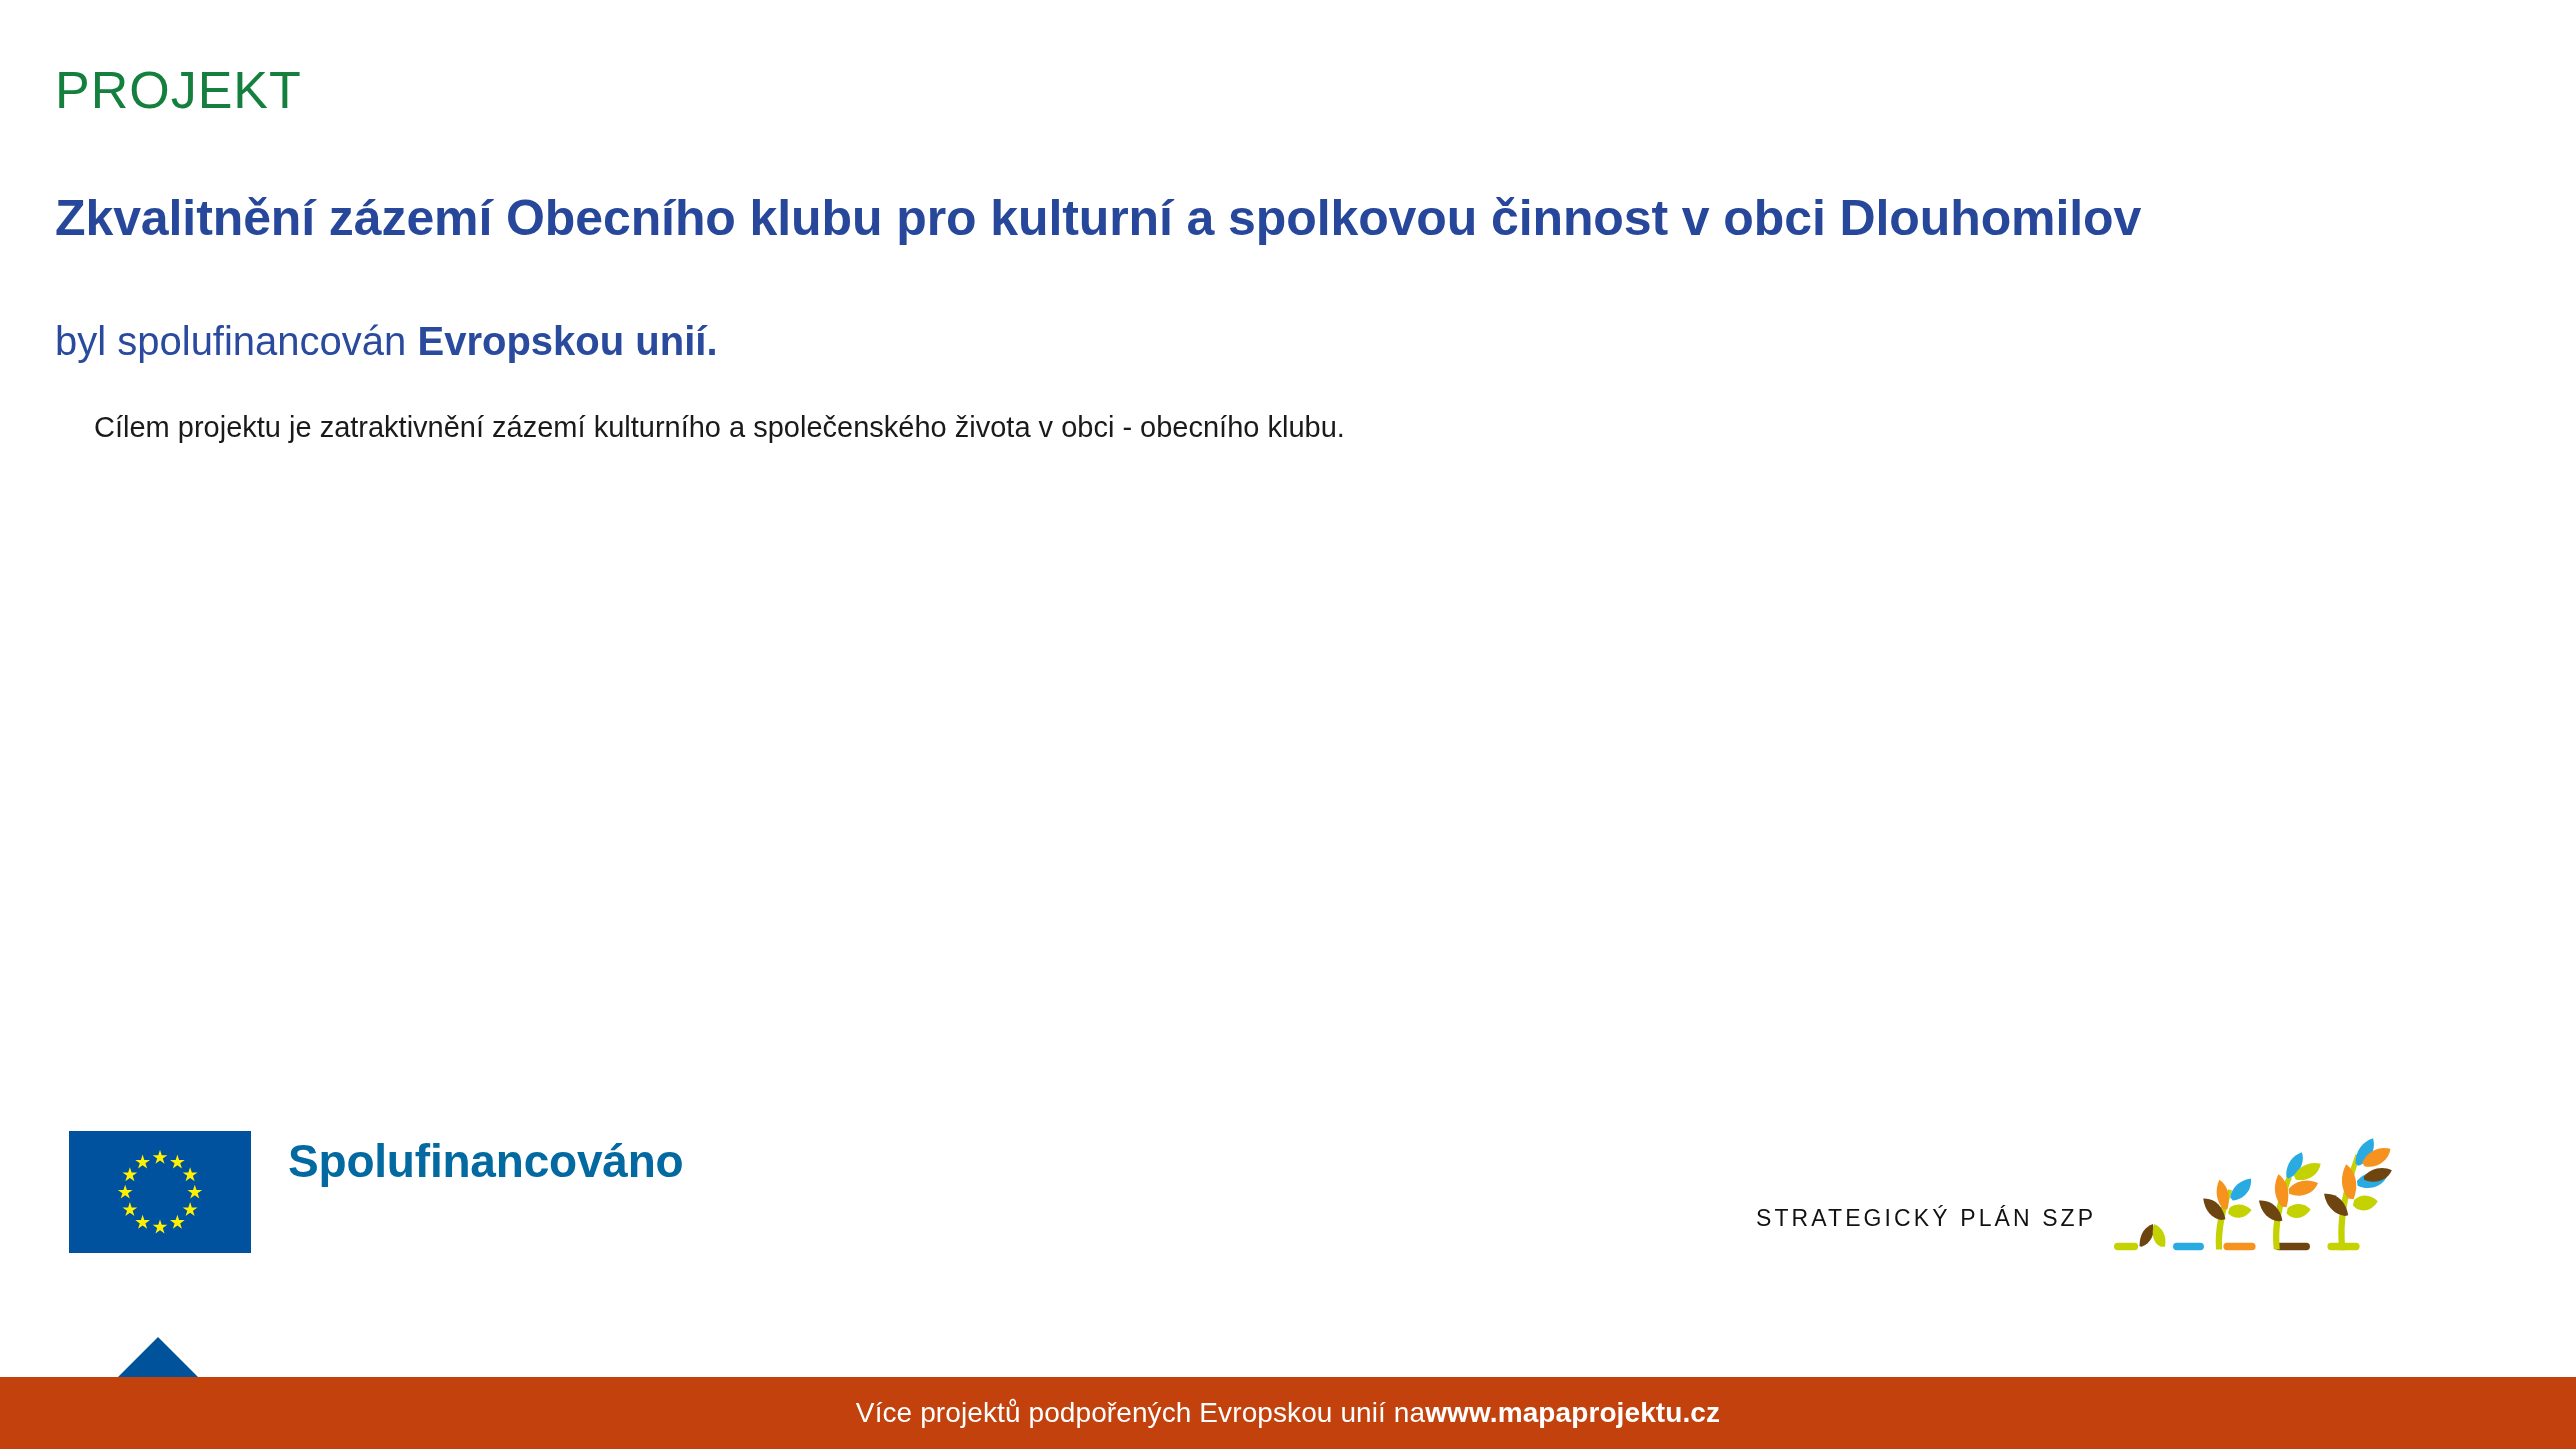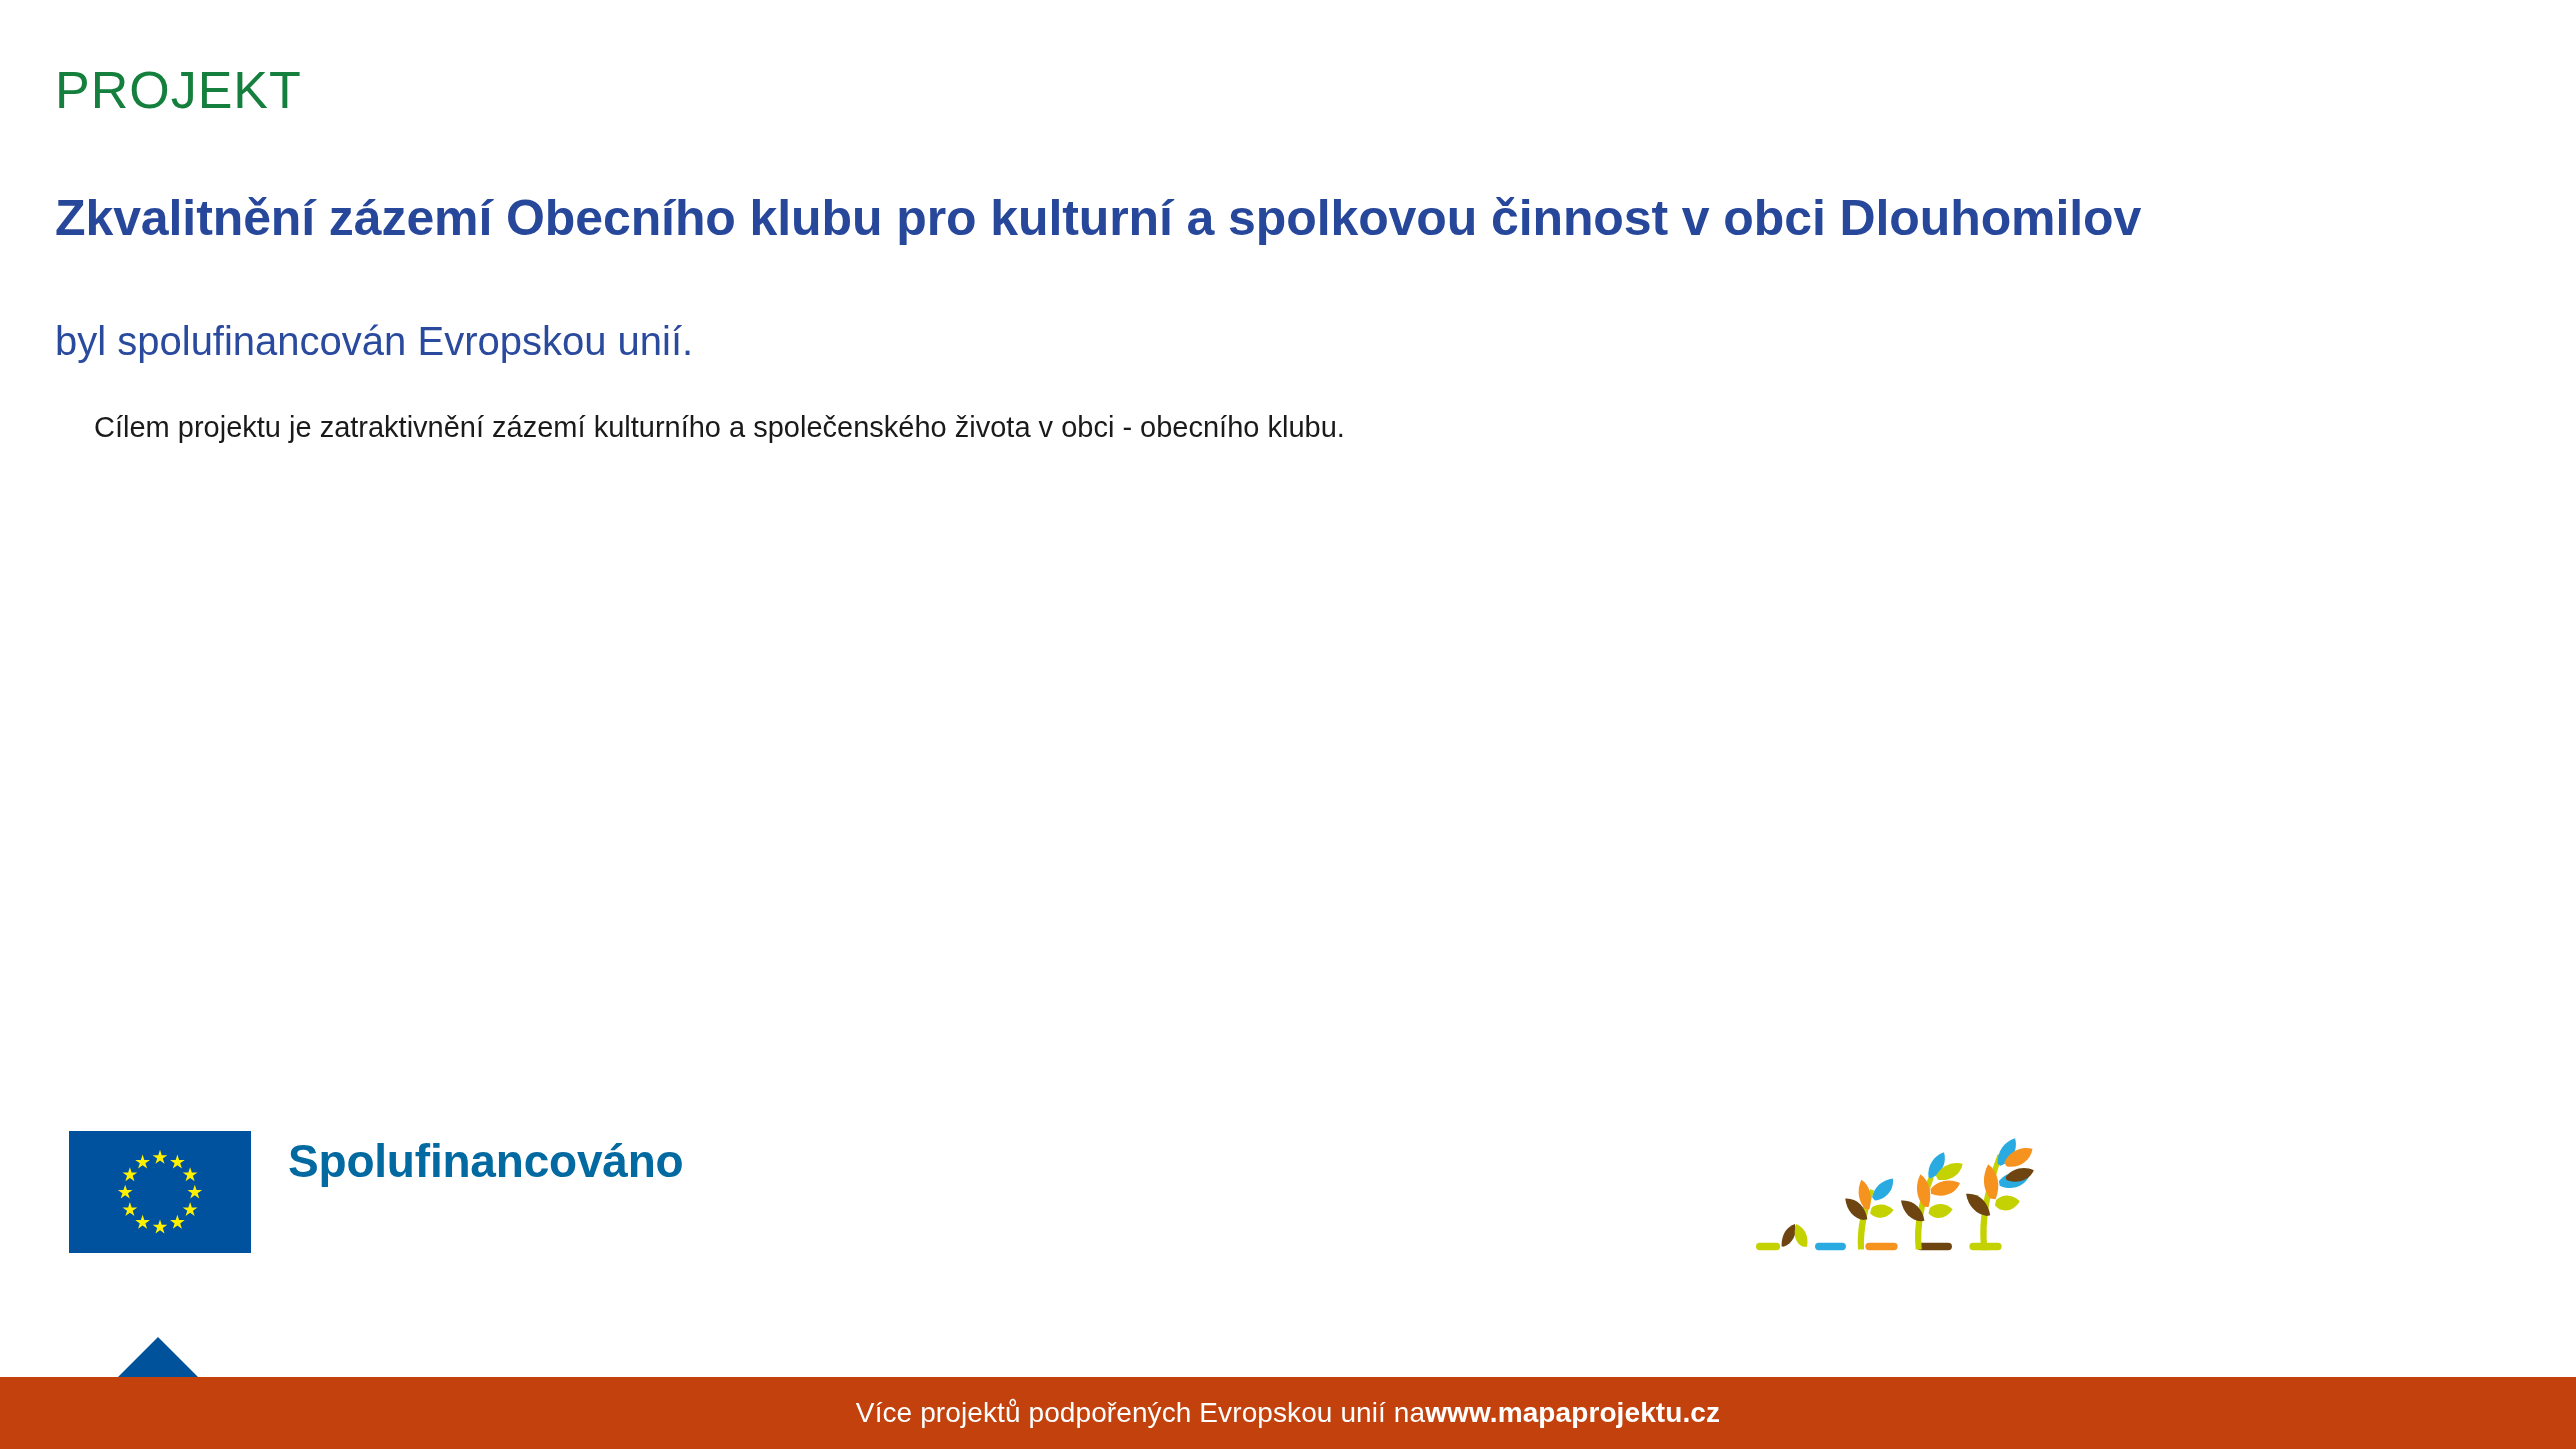--- a/index.html
+++ b/index.html
@@ -41,21 +41,21 @@
 
   #funding-line {
     position:absolute;
     left:55px; top:318px;
     font-size:40px;
     font-weight:300;
     color:#2a4a9e;
     line-height:1.15;
     white-space:nowrap;
   }
-  #funding-line .strong { font-weight:normal; }
+  #funding-line .strong { font-weight:bold; }
 
   #description {
     position:absolute;
     left:55px; top:406px;
     width:1342px;
     font-size:29px;
     font-weight:400;
     color:#1a1a1a;
     line-height:1.48;
     margin-left:39px;
@@ -172,20 +172,21 @@
     </svg>
   </div>
 
   <div id="eu-logo-text">
     <div>Spolufinancováno</div>
   </div>
 </div>
 
 <div id="szp-logo">
 
+  <div id="szp-label">STRATEGICKÝ PLÁN SZP</div>
 
   <div id="szp-mark">
     <svg viewBox="0 0 450 180" xmlns="http://www.w3.org/2000/svg" aria-hidden="true">
 
       <g>
         <rect x="0" y="162" width="36" height="11" rx="5.5" fill="#C3D200"></rect>
         <rect x="88" y="162" width="46" height="11" rx="5.5" fill="#29ABE2"></rect>
         <rect x="163" y="162" width="48" height="11" rx="5.5" fill="#F6921E"></rect>
         <rect x="240" y="162" width="52" height="11" rx="5.5" fill="#6E4510"></rect>
         <rect x="318" y="162" width="48" height="11" rx="5.5" fill="#C3D200"></rect>

